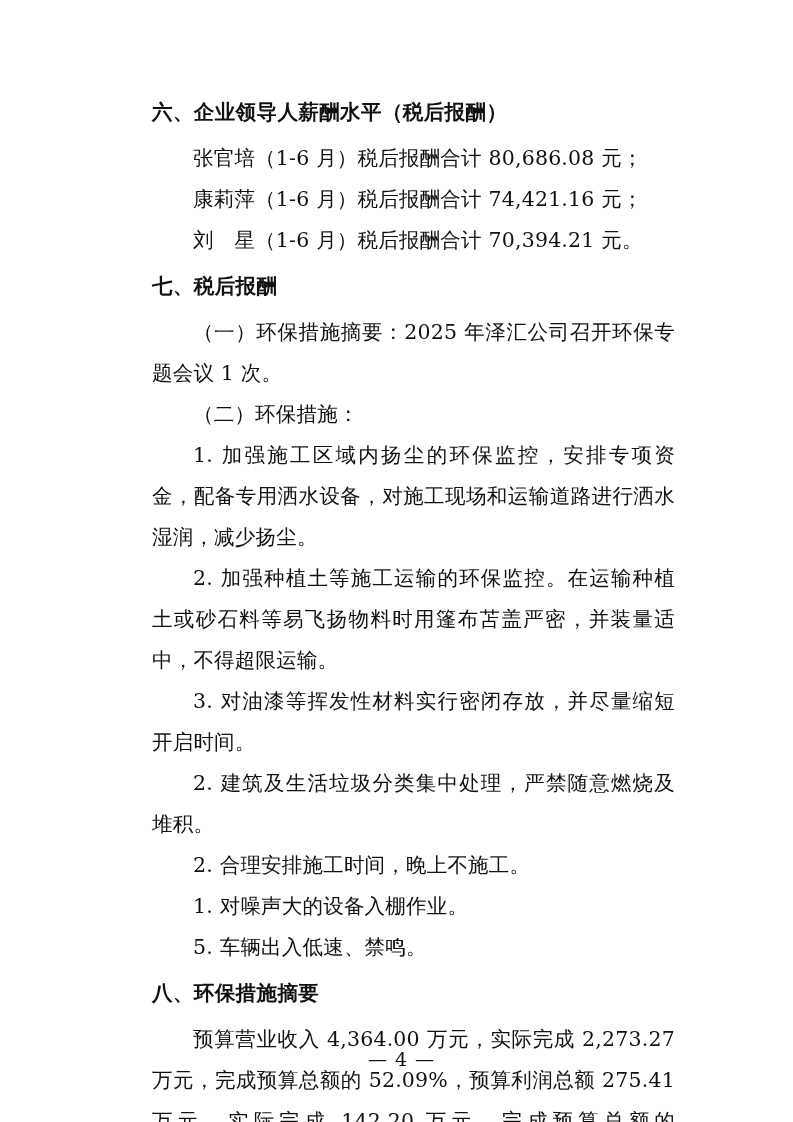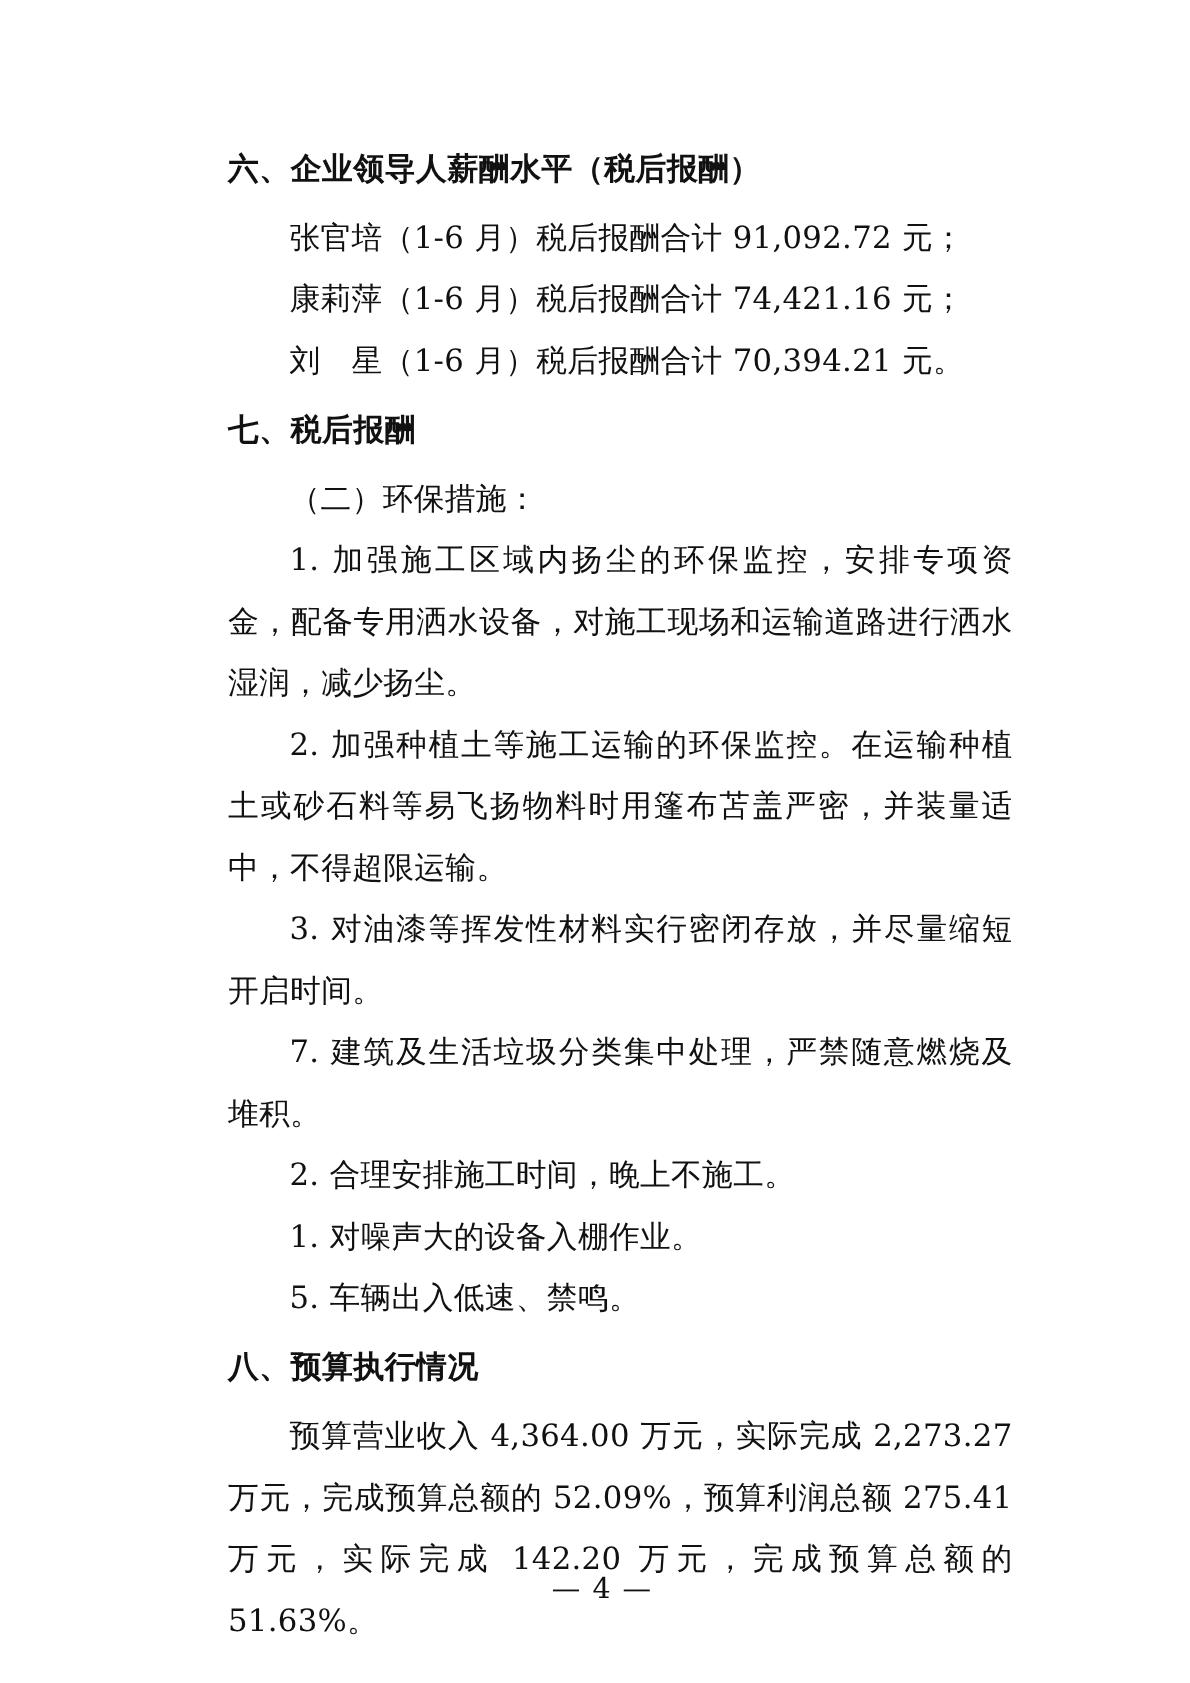--- a/index.html
+++ b/index.html
@@ -69,39 +69,40 @@
   }
 </style>
 </head>
 <body>
 
 <div class="page">
   <div class="doc-body">
 
     <h2 class="section-heading">六、企业领导人薪酬水平（税后报酬）</h2>
     <div class="spacer-xs"></div>
-    <p class="pay-line">张官培（1-6 月）税后报酬合计 91,092.72 元；</p>
+    <p class="pay-line">张官培（1-6 月）税后报酬合计 80,686.08 元；</p>
     <p class="pay-line">康莉萍（1-6 月）税后报酬合计 74,421.16 元；</p>
     <p class="pay-line">刘　星（1-6 月）税后报酬合计 70,394.21 元。</p>
 
     <div class="spacer-xs"></div>
     <h2 class="section-heading">七、税后报酬</h2>
     <div class="spacer-xs"></div>
 
+    <p class="para">（一）环保措施摘要：2025 年泽汇公司召开环保专题会议 1 次。</p>
     <p class="para">（二）环保措施：</p>
     <p class="para">1. 加强施工区域内扬尘的环保监控，安排专项资金，配备专用洒水设备，对施工现场和运输道路进行洒水湿润，减少扬尘。</p>
     <p class="para">2. 加强种植土等施工运输的环保监控。在运输种植土或砂石料等易飞扬物料时用篷布苫盖严密，并装量适中，不得超限运输。</p>
     <p class="para">3. 对油漆等挥发性材料实行密闭存放，并尽量缩短开启时间。</p>
-    <p class="para">7. 建筑及生活垃圾分类集中处理，严禁随意燃烧及堆积。</p>
+    <p class="para">2. 建筑及生活垃圾分类集中处理，严禁随意燃烧及堆积。</p>
     <p class="para">2. 合理安排施工时间，晚上不施工。</p>
     <p class="para">1. 对噪声大的设备入棚作业。</p>
     <p class="para">5. 车辆出入低速、禁鸣。</p>
 
     <div class="spacer-xs"></div>
-    <h2 class="section-heading">八、预算执行情况</h2>
+    <h2 class="section-heading">八、环保措施摘要</h2>
     <div class="spacer-xs"></div>
     <p class="para">预算营业收入 4,364.00 万元，实际完成 2,273.27 万元，完成预算总额的 52.09%，预算利润总额 275.41 万元，实际完成 142.20 万元，完成预算总额的 51.63%。</p>
 
   </div>
 </div>
 
 <div class="footer">
   <span class="page-number-wrap">— 4 —</span>
 </div>
 

